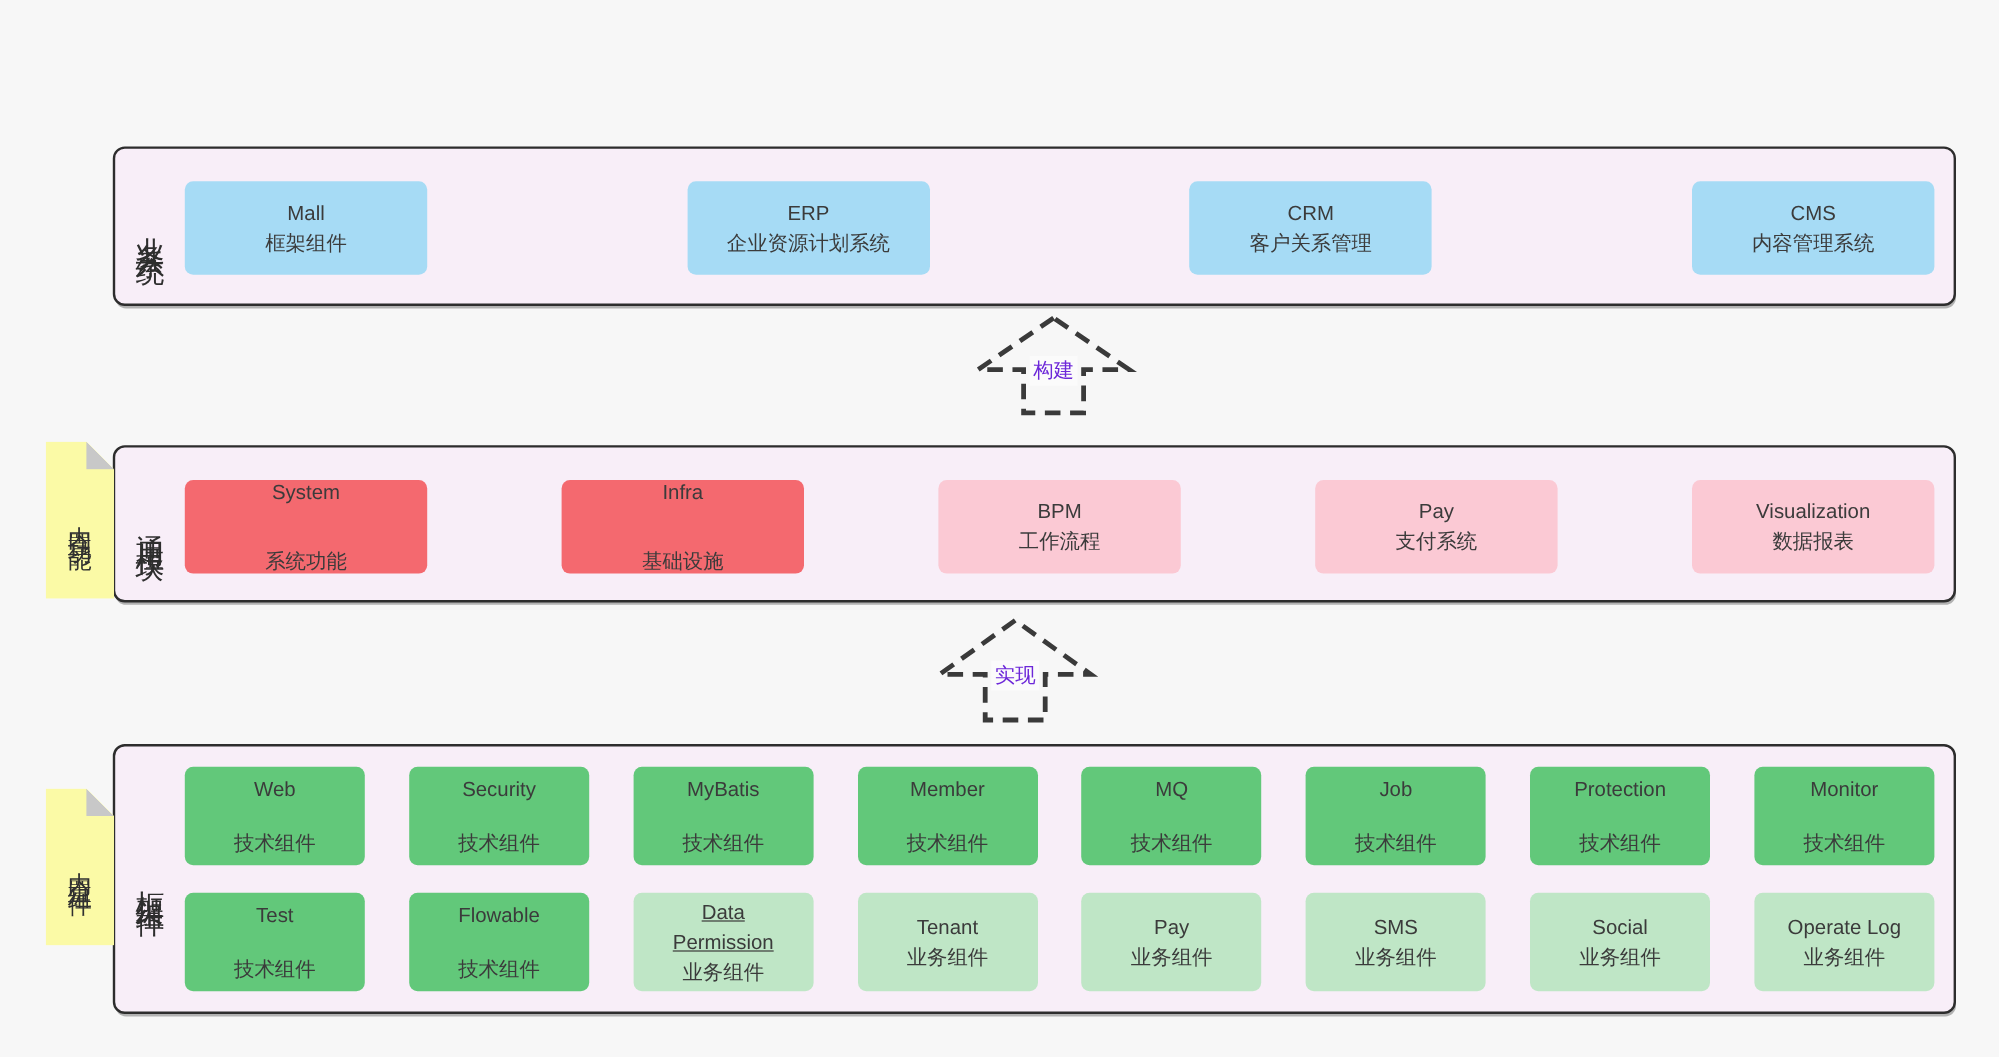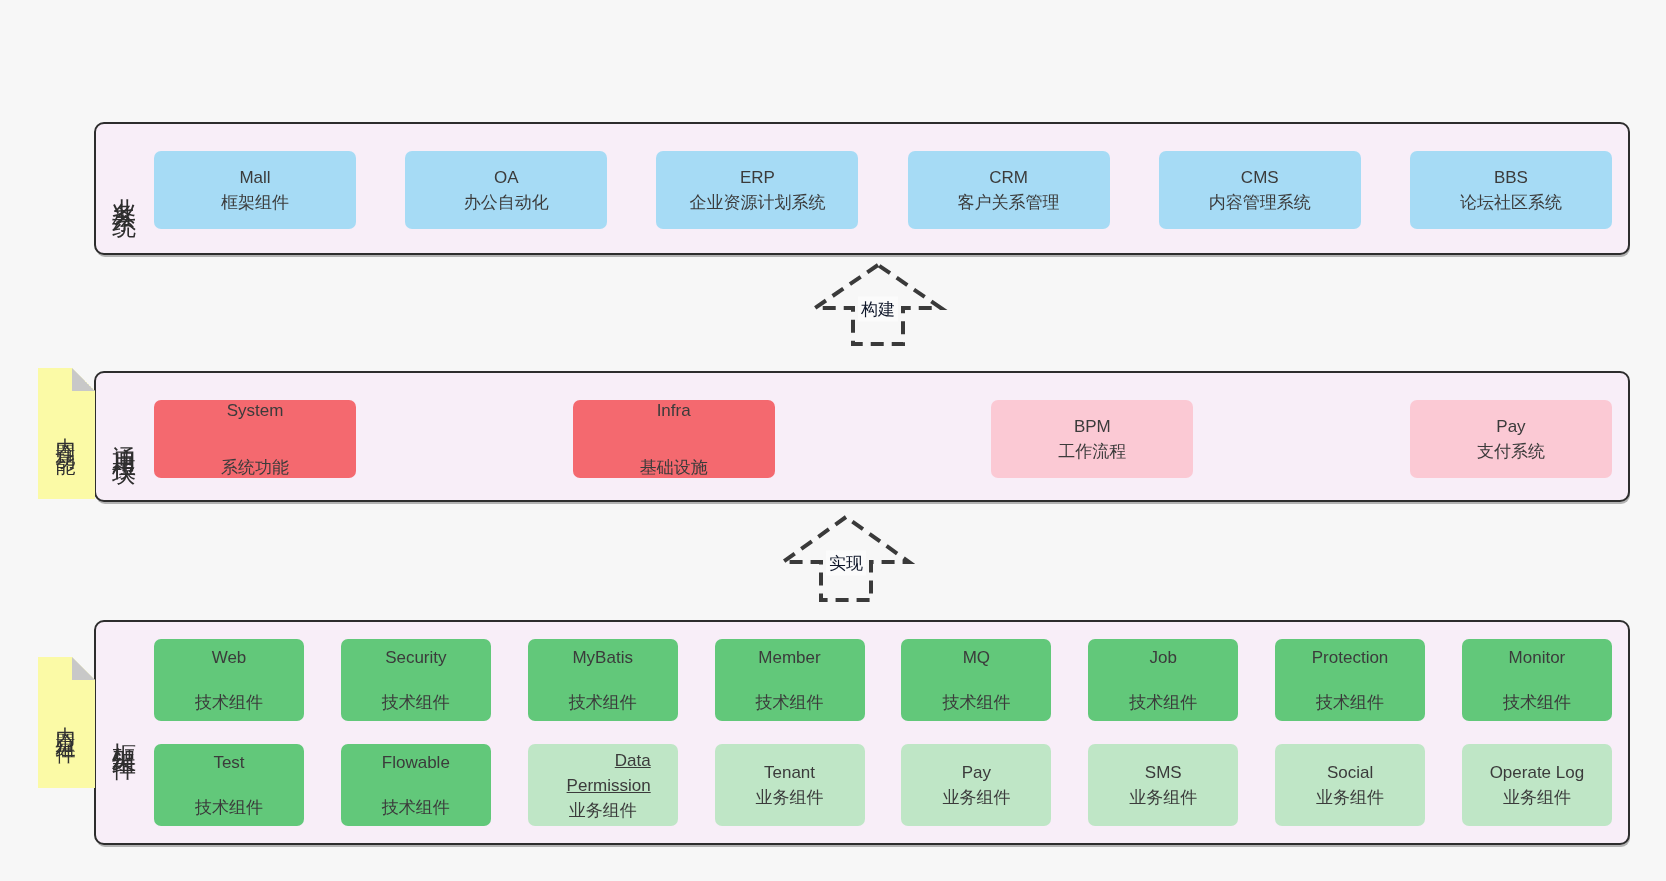--- a/index.html
+++ b/index.html
@@ -38,21 +38,21 @@
   .row-comp2 { top:122px; height:82px; }         
 
   
   .box {
     display:flex; flex-direction:column; justify-content:center; align-items:center;
     text-align:center; border-radius:7px; box-sizing:border-box;
     font-size:17px; line-height:25px; color:#3b3b3b; padding:0 4px;
   }
   .row-wide .box { width:202px; }
   .row-comp1 .box, .row-comp2 .box { width:150px; }
-  .box .t, .box .s { display:block;text-align:right; }
+  .box .t, .box .s { display:block; }
   .box .t.narrow-name { max-width:96px;text-decoration:underline; }
   .box.blue       { background:var(--blue,#a6dbf5); }
   .box.red        { background:var(--red,#f4696f);gap:32px; }
   .box.pink       { background:var(--pink,#fbc9d4); }
   .box.green      { background:var(--green,#62c87a);gap:20px; }
   .box.lightgreen { background:var(--light-green,#bfe6c6); }
 
   
   .sticky {
     position:absolute; left:38px; width:57px; z-index:3;
@@ -73,54 +73,46 @@
   .arrow { position:absolute; width:140px; }
   #arrow-build     { left:808px; top:261px; height:87px; }
   #arrow-implement { left:776px; top:513px; height:91px; }
   .arrow svg { display:block; width:100%; height:100%; }
   .arrow path {
     fill:none; stroke:var(--arrow,#3a3a3a); stroke-width:4;
     stroke-dasharray:13 8;
   }
   .arrow-label {
     position:absolute; left:50%; top:55%; transform:translate(-50%,-50%);
-    background:#fbfbfb; padding:1px 3px; font-size:17px; color:#0f172a; white-space:nowrap;
+    background:#fbfbfb; padding:1px 3px; font-size:17px; color:#6d28d9; white-space:nowrap;
   }
 </style>
 </head>
 <body>
 
 <div id="stage">
 
   <div class="band" id="band-business">
     <div class="band-label">业务系统</div>
     <div class="boxes-row row-wide">
       <div class="box blue">
         <span class="t">Mall</span>
         <span class="s">框架组件</span>
       </div>
       <div class="box blue">
-        <span class="t">OA</span>
-        <span class="s">办公自动化</span>
-      </div>
-      <div class="box blue">
         <span class="t">ERP</span>
         <span class="s">企业资源计划系统</span>
       </div>
       <div class="box blue">
         <span class="t">CRM</span>
         <span class="s">客户关系管理</span>
       </div>
       <div class="box blue">
         <span class="t">CMS</span>
         <span class="s">内容管理系统</span>
-      </div>
-      <div class="box blue">
-        <span class="t">BBS</span>
-        <span class="s">论坛社区系统</span>
       </div>
     </div>
   </div>
 
   <div class="arrow" id="arrow-build">
     <svg viewBox="0 0 140 87">
       <path d="M 70 4 L 7 47 L 45 47 L 45 83 L 95 83 L 95 47 L 133 47 Z"></path>
     </svg>
     <span class="arrow-label">构建</span>
   </div>
@@ -141,20 +133,24 @@
         <span class="s">基础设施</span>
       </div>
       <div class="box pink">
         <span class="t">BPM</span>
         <span class="s">工作流程</span>
       </div>
       <div class="box pink">
         <span class="t">Pay</span>
         <span class="s">支付系统</span>
       </div>
+      <div class="box pink">
+        <span class="t">Visualization</span>
+        <span class="s">数据报表</span>
+      </div>
     </div>
   </div>
 
   <div class="arrow" id="arrow-implement">
     <svg viewBox="0 0 140 91">
       <path d="M 70 4 L 7 49 L 45 49 L 45 87 L 95 87 L 95 49 L 133 49 Z"></path>
     </svg>
     <span class="arrow-label">实现</span>
   </div>
 

